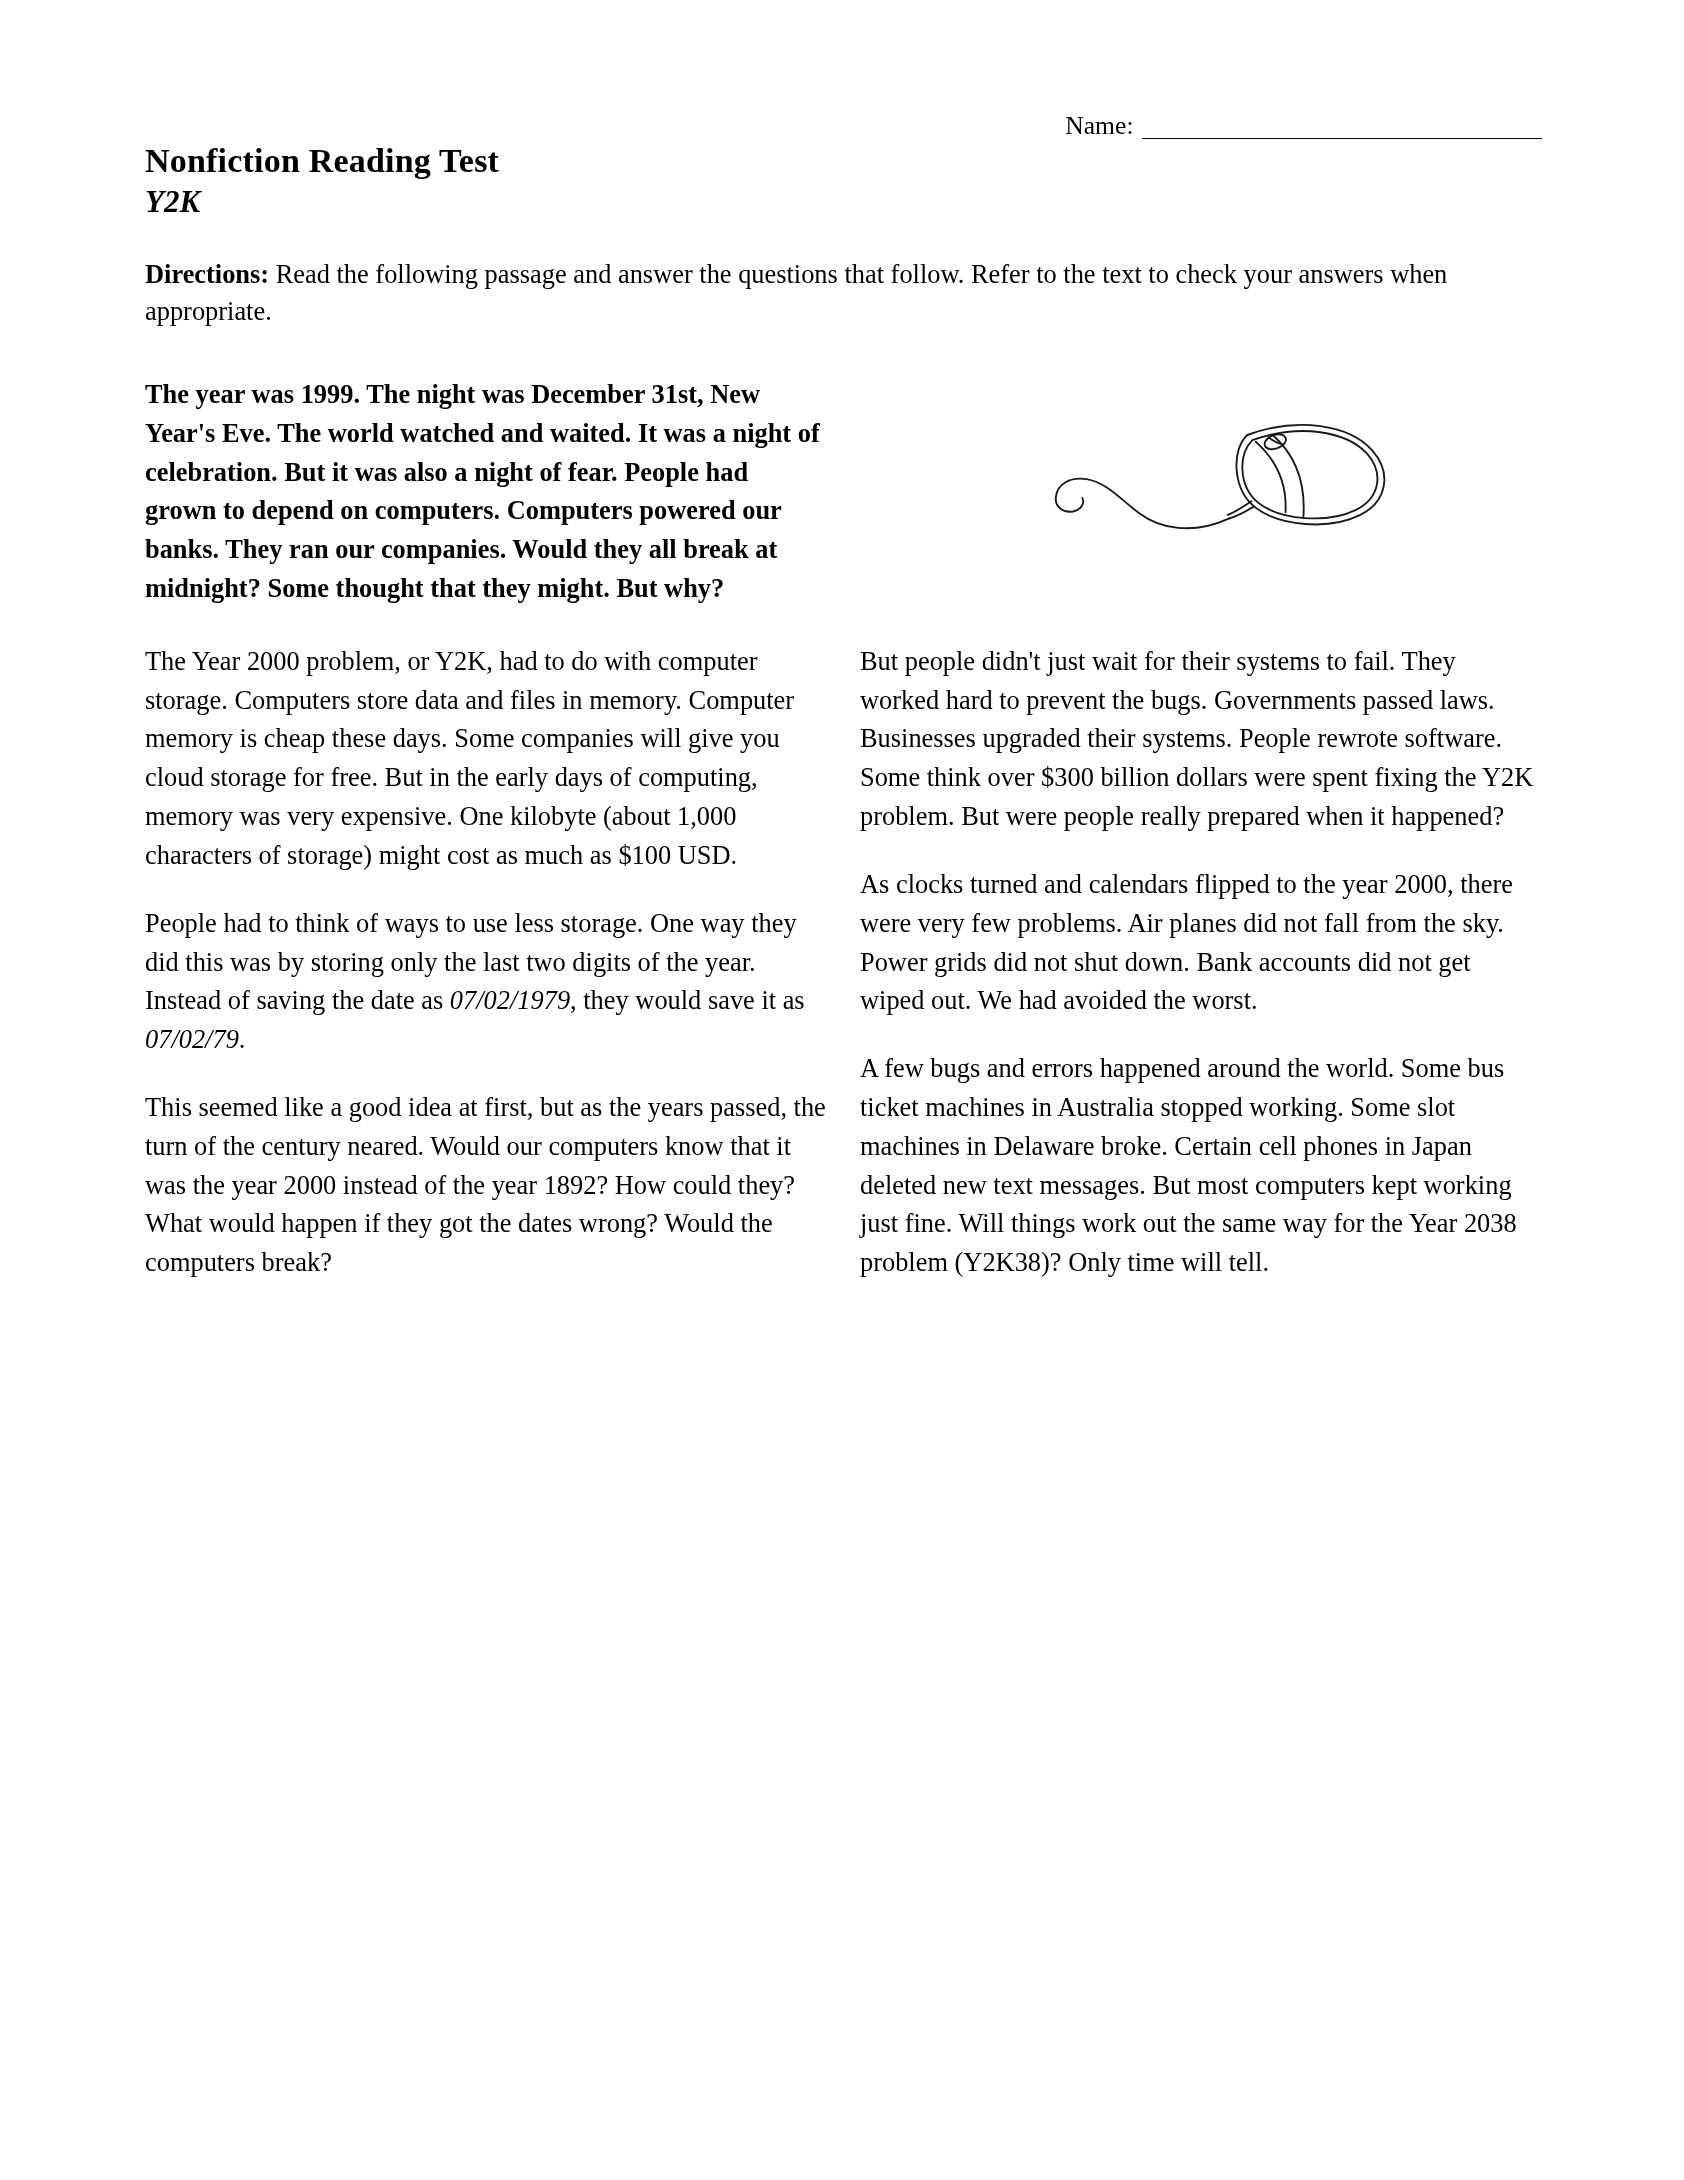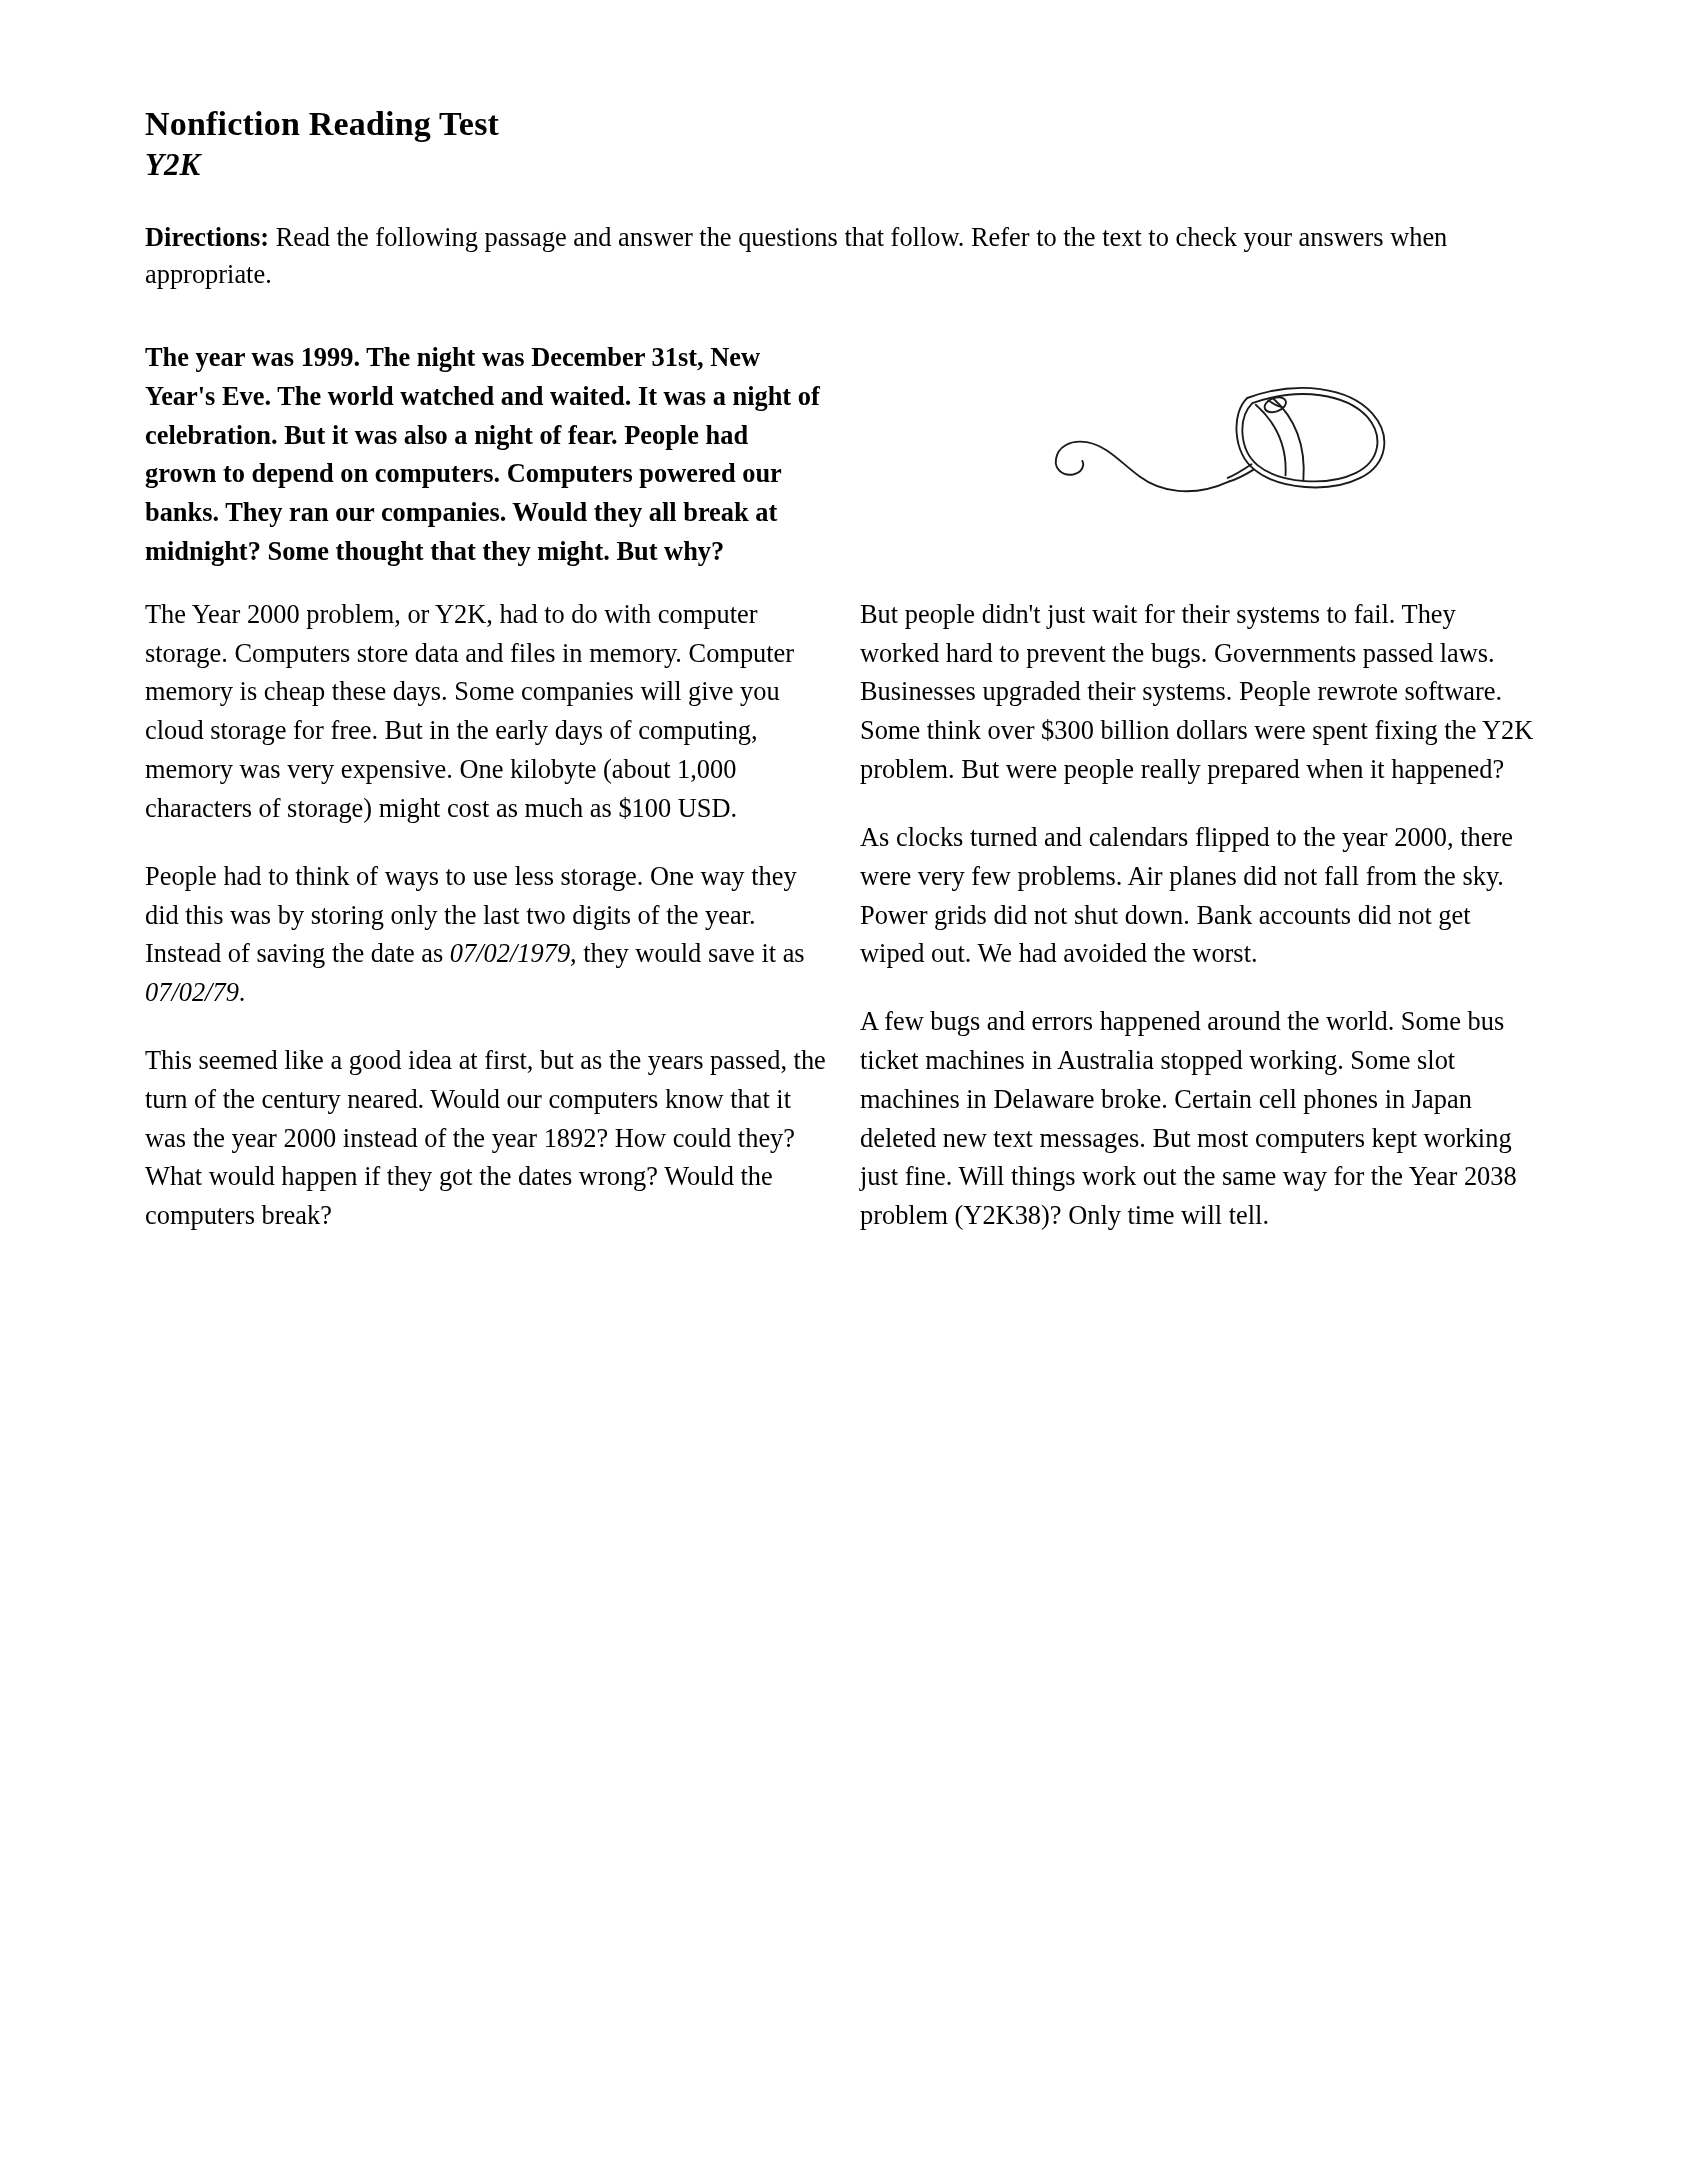--- a/index.html
+++ b/index.html
@@ -84,21 +84,21 @@
   }
   .mouse-wrap {
     width: 647px;
     display: flex;
     align-items: flex-start;
     justify-content: center;
     padding-top: 25.6px;
   }
   
   .columns {
-    margin-top: 24px;
+    margin-top: 34px;
     display: flex;
     gap: 34px;
   }
   .col {
     width: 681px;
     font-size: 26.4px;
     line-height: 1.47;
   }
   .col p {
     margin: 0 0 29px 0;
@@ -116,20 +116,24 @@
   i, .ital {
     font-style: italic;
   }
 </style>
 </head>
 <body>
 
 <div class="page">
   <div class="inner">
 
+    <div class="name-row">
+      <span class="name-label">Name:</span>
+      <span class="name-rule"></span>
+    </div>
 
     <div class="title-block">
       <div class="doc-title">Nonfiction Reading Test</div>
       <div class="doc-subtitle">Y2K</div>
     </div>
 
     <div class="directions">
       <b>Directions:</b><span> Read the following passage and answer the questions that follow. Refer to the text to check your answers when appropriate.</span>
     </div>
 

